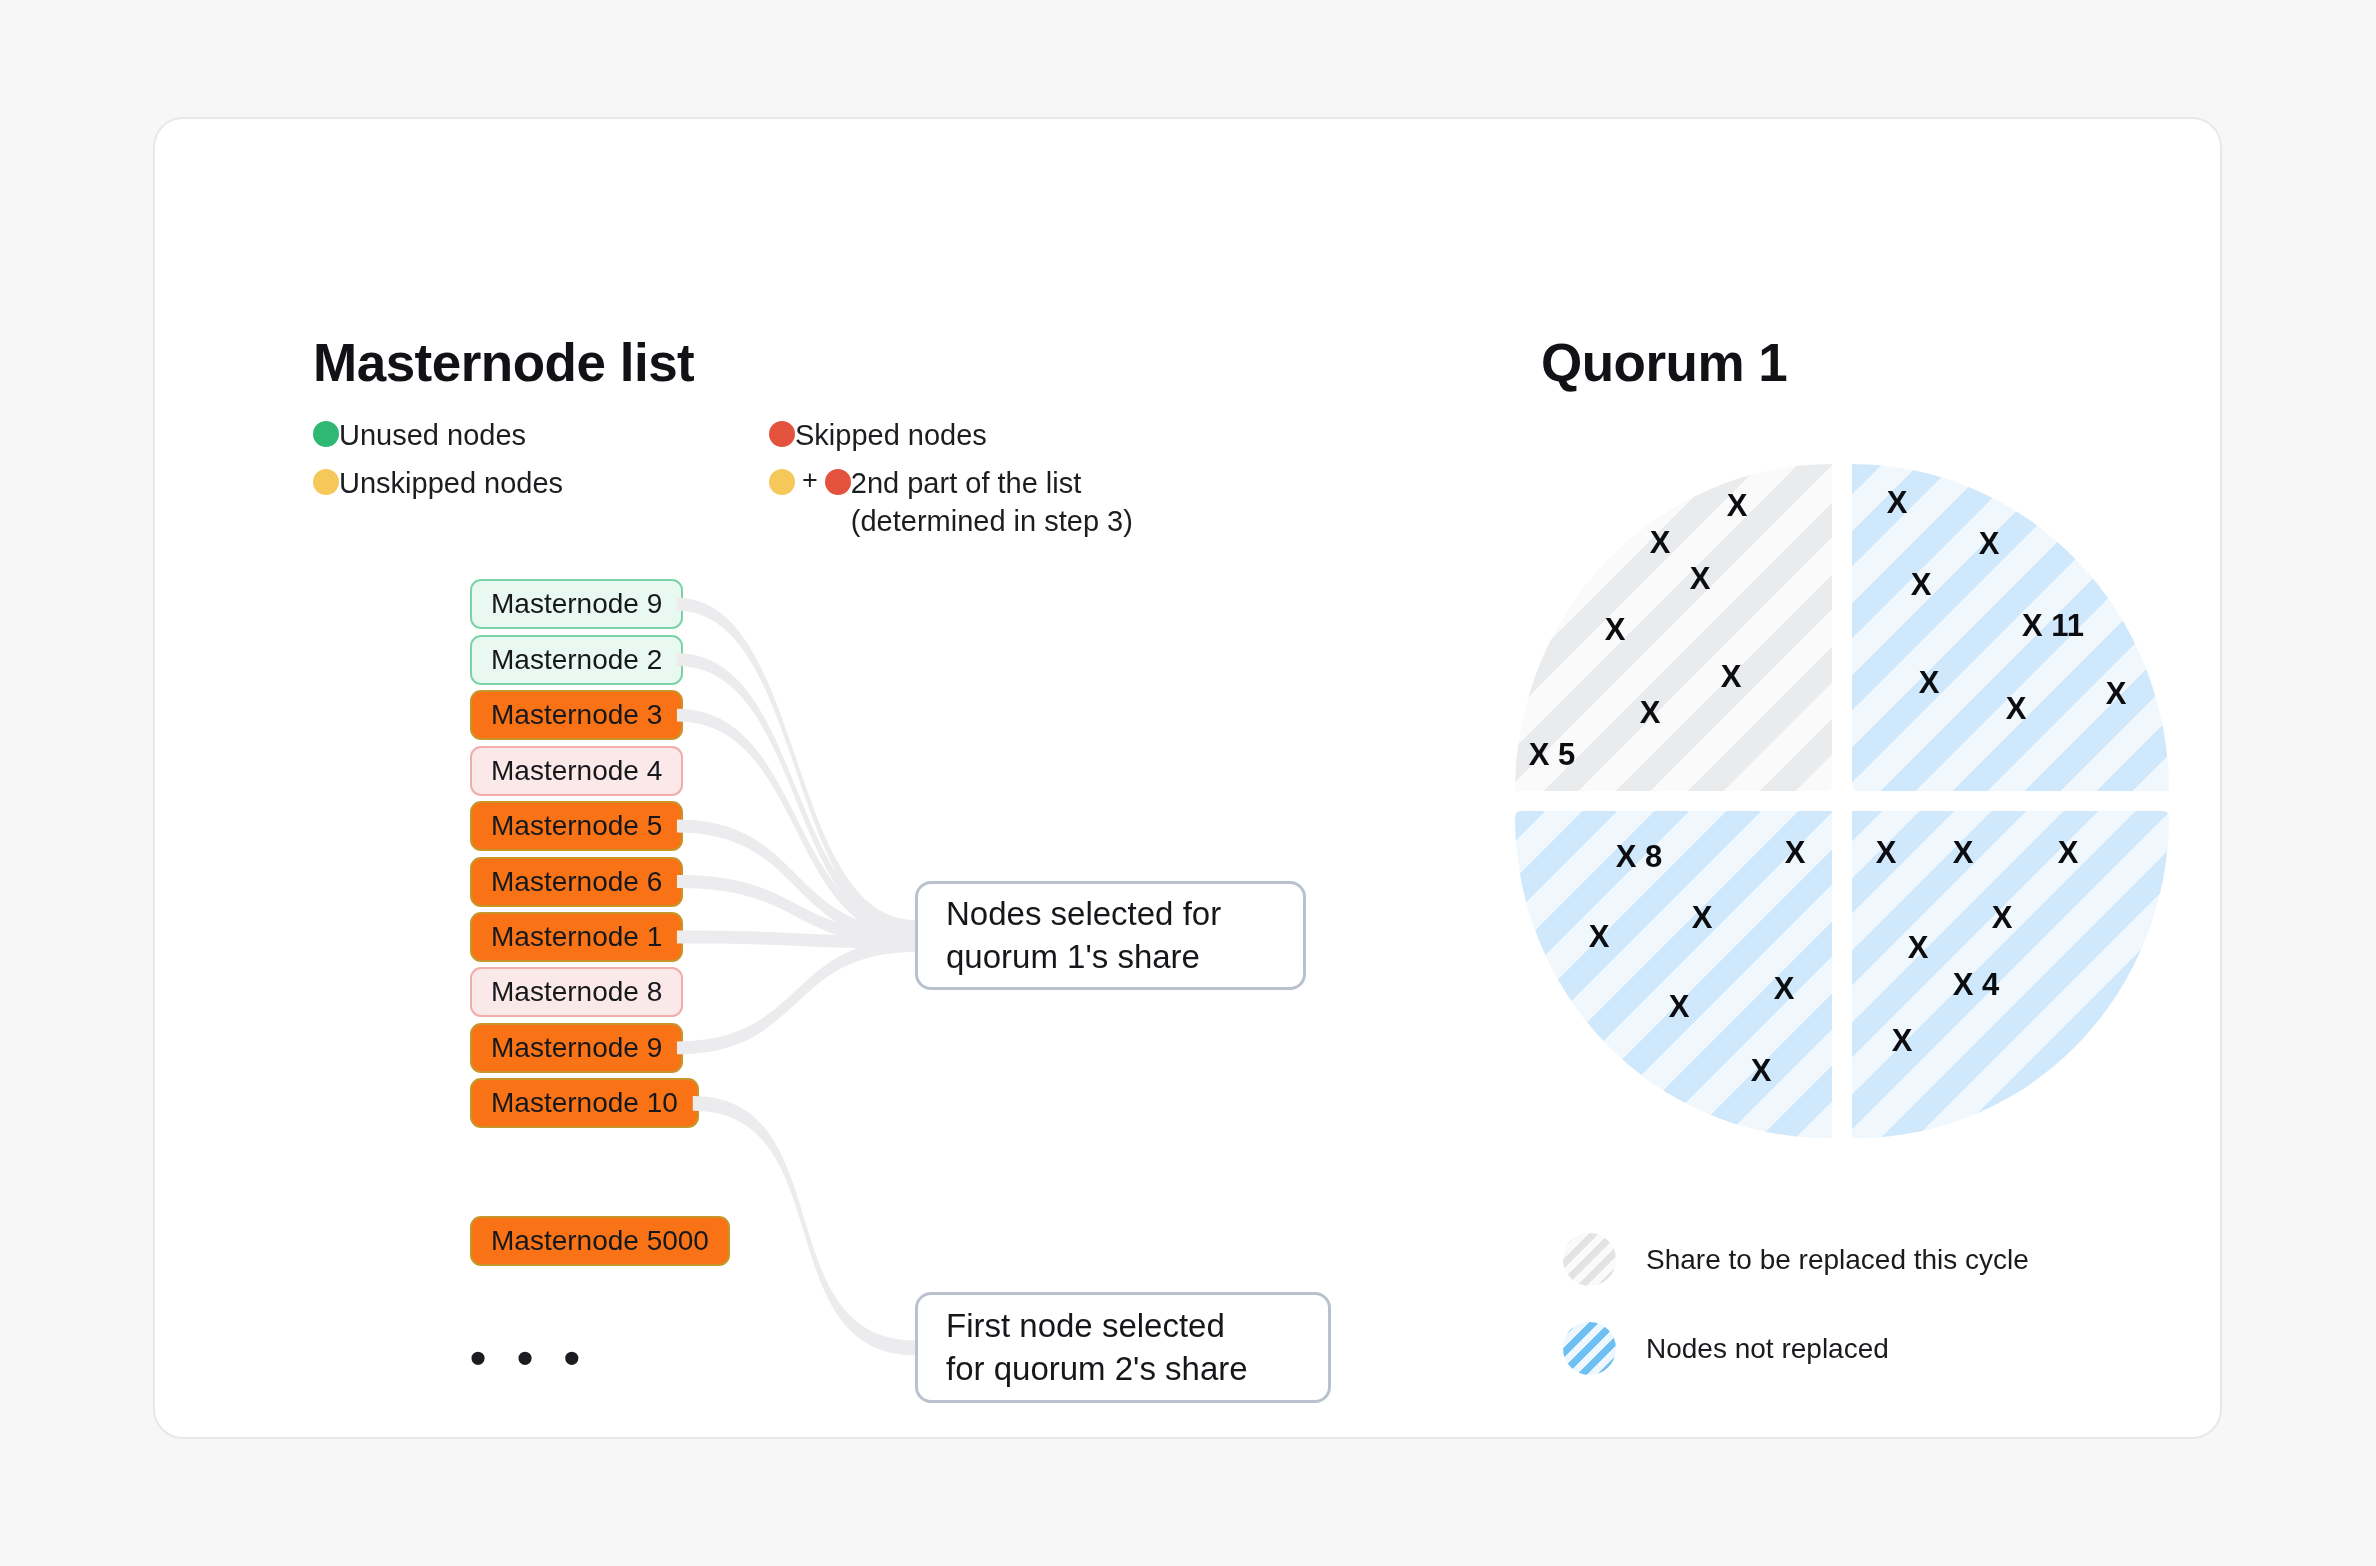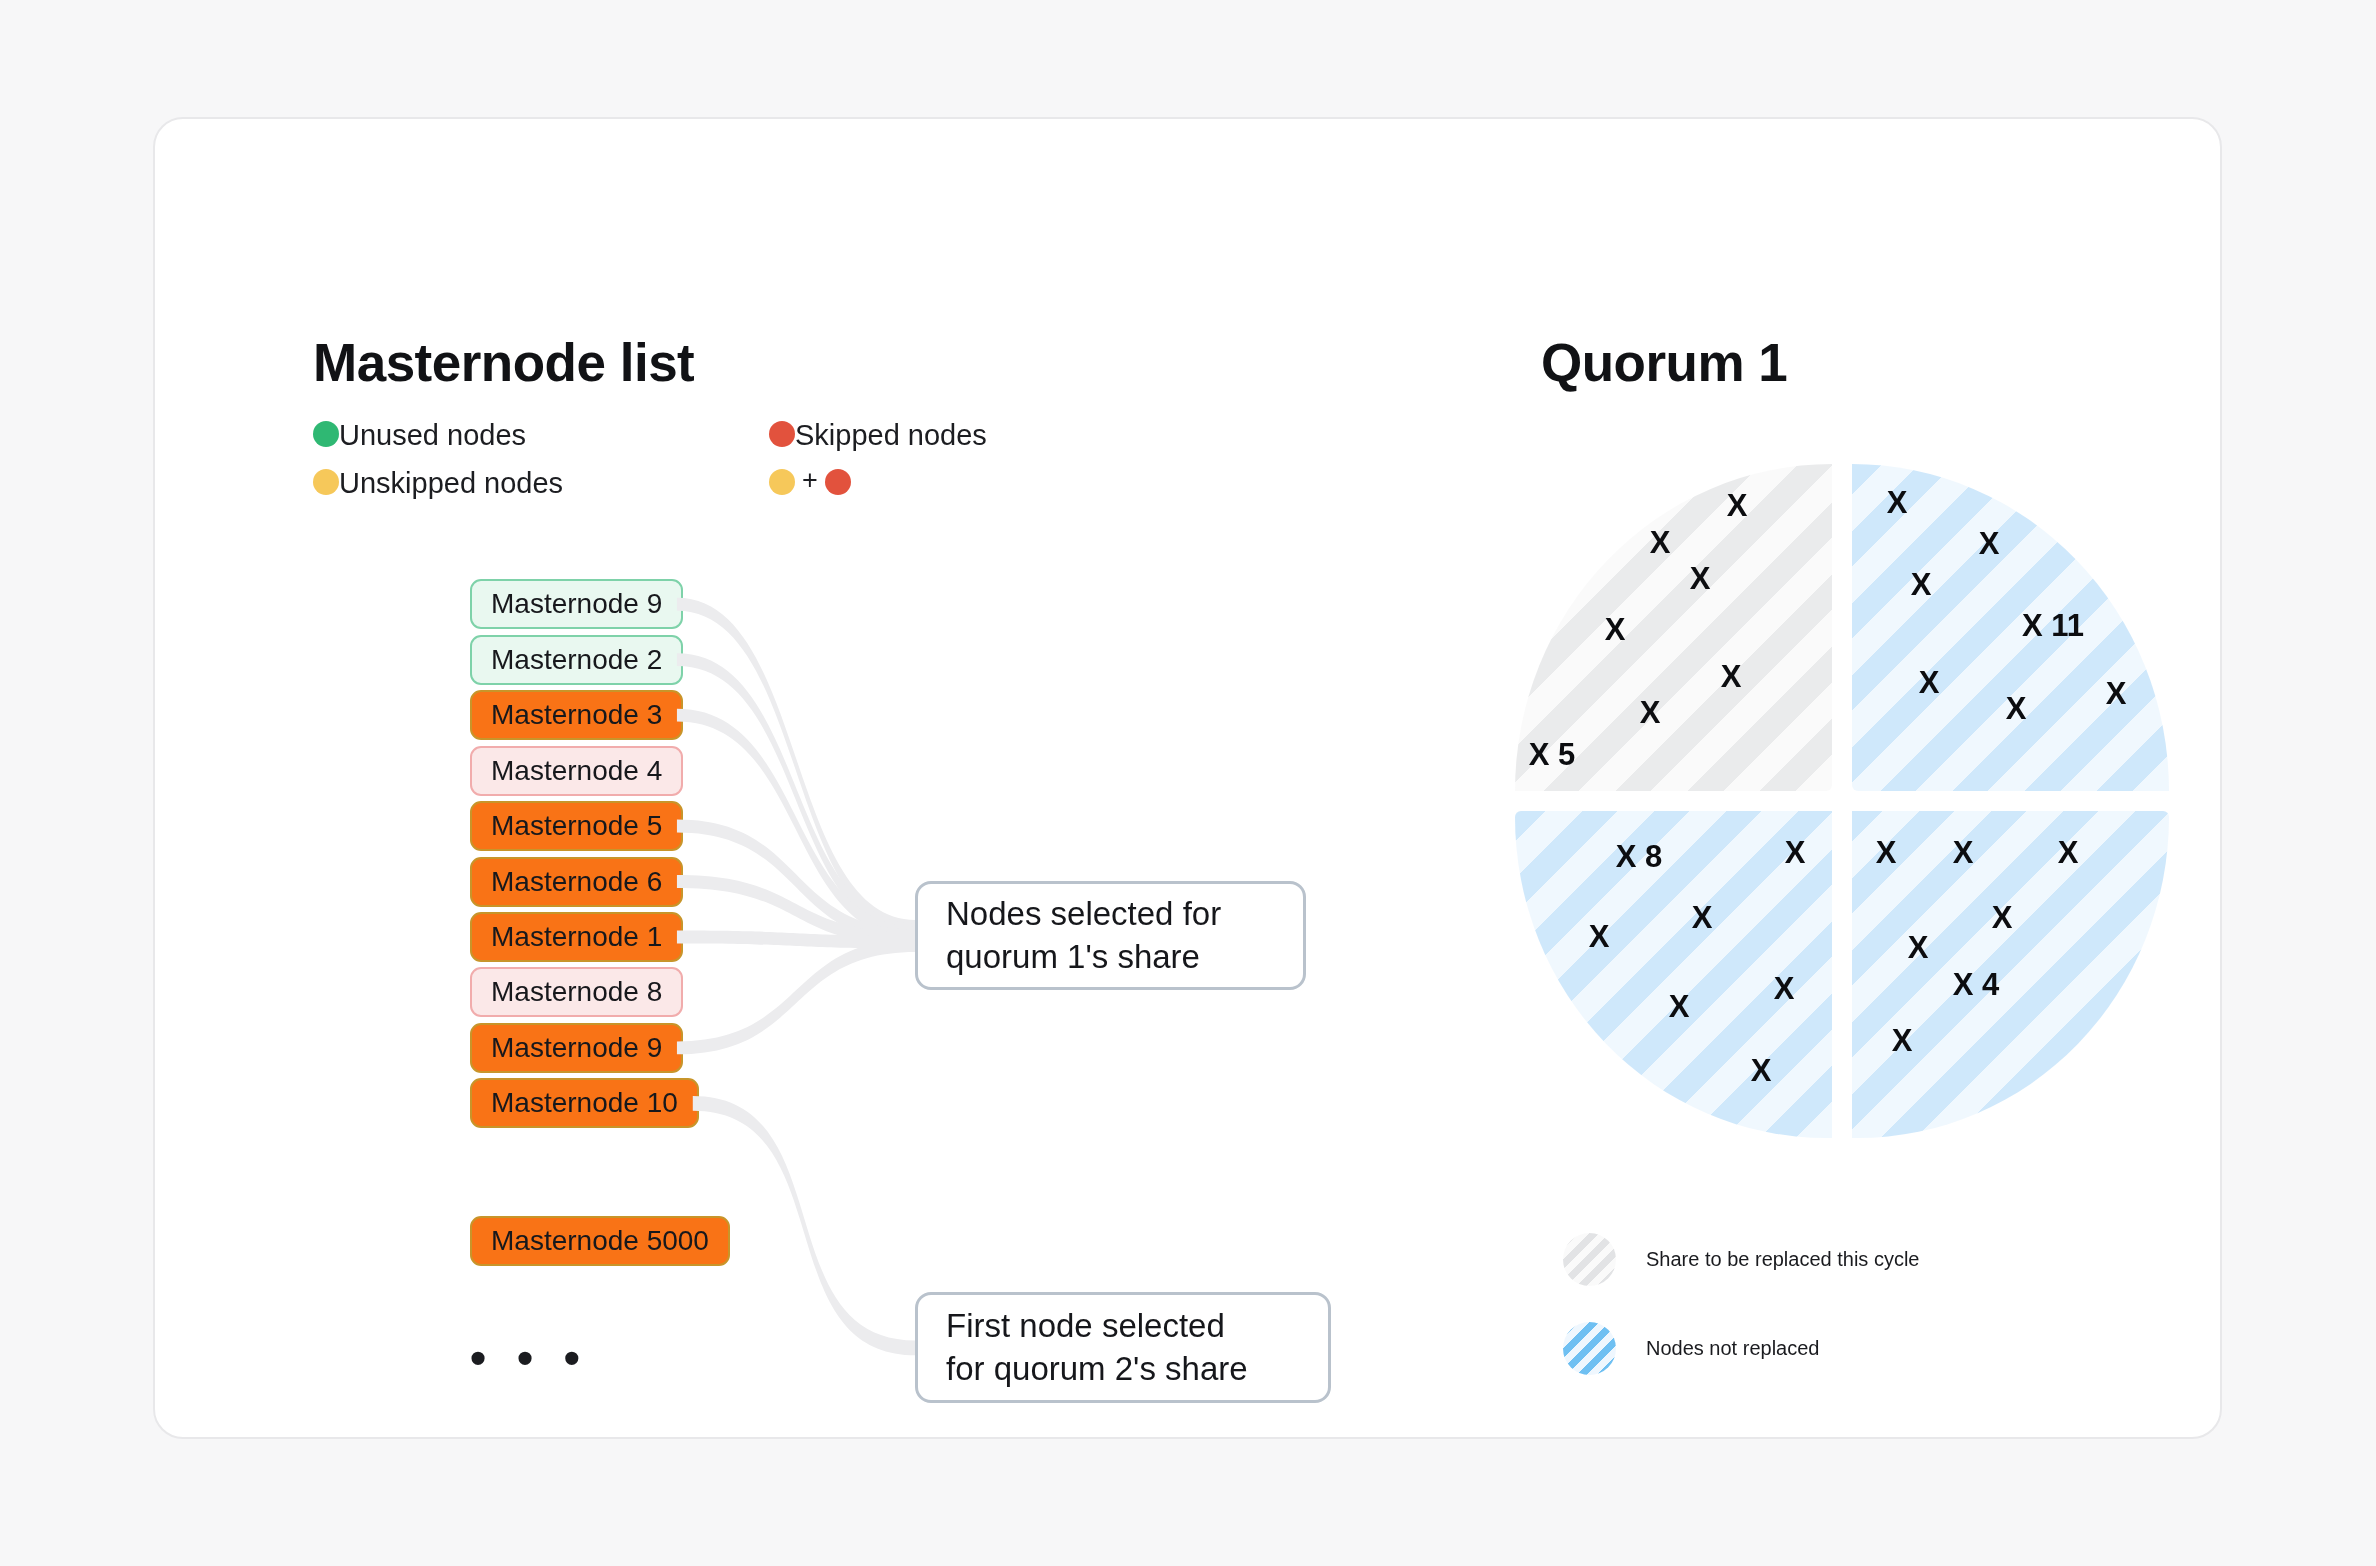--- a/index.html
+++ b/index.html
@@ -82,21 +82,21 @@
     position:absolute;
     font-size:31px;font-weight:bold;color:#0c0d10;
     white-space:nowrap;
     transform:translate(-50%,-50%);
     line-height:1;
   }
 
   
   .blg-row{position:absolute;display:flex;align-items:center;}
   .blg-circ{width:53px;height:53px;border-radius:50%;flex:none;}
-  .blg-txt{font-size:20px;color:#1a1b1f;margin-left:30px;white-space:nowrap;}
+  .blg-txt{font-size:28px;color:#1a1b1f;margin-left:30px;white-space:nowrap;}
 </style>
 </head>
 <body>
 
 <div id="card">
 
   <div id="left">
 
     <div class="panel-title" id="mn-title">Masternode list</div>
 
@@ -110,20 +110,22 @@
           <span class="lg-txt">Skipped nodes</span>
         </div>
         <div class="lg-row" style="left: 158px; top: 345px;">
           <span class="dot" style="background: rgb(246, 200, 90);"></span>
           <span class="lg-txt">Unskipped nodes</span>
         </div>
         <div class="lg-row" style="left: 614px; top: 345px;">
           <span class="dot" style="background: rgb(246, 200, 90);"></span>
           <span class="plus">+</span>
           <span class="dot" style="background: rgb(226, 82, 61); margin-left: 0px;"></span>
+          <span class="lg-txt">2nd part of the list
+(determined in step 3)</span>
         </div>
       </div>
 
     <div id="chips">
         <div class="chip green" style="left: 315px; top: 460px;">Masternode 9</div>
         <div class="chip green" style="left: 315px; top: 516px;">Masternode 2</div>
         <div class="chip yellow" style="left: 315px; top: 571px;">Masternode 3</div>
         <div class="chip red" style="left: 315px; top: 627px;">Masternode 4</div>
         <div class="chip yellow" style="left: 315px; top: 682px;">Masternode 5</div>
         <div class="chip yellow" style="left: 315px; top: 738px;">Masternode 6</div>

